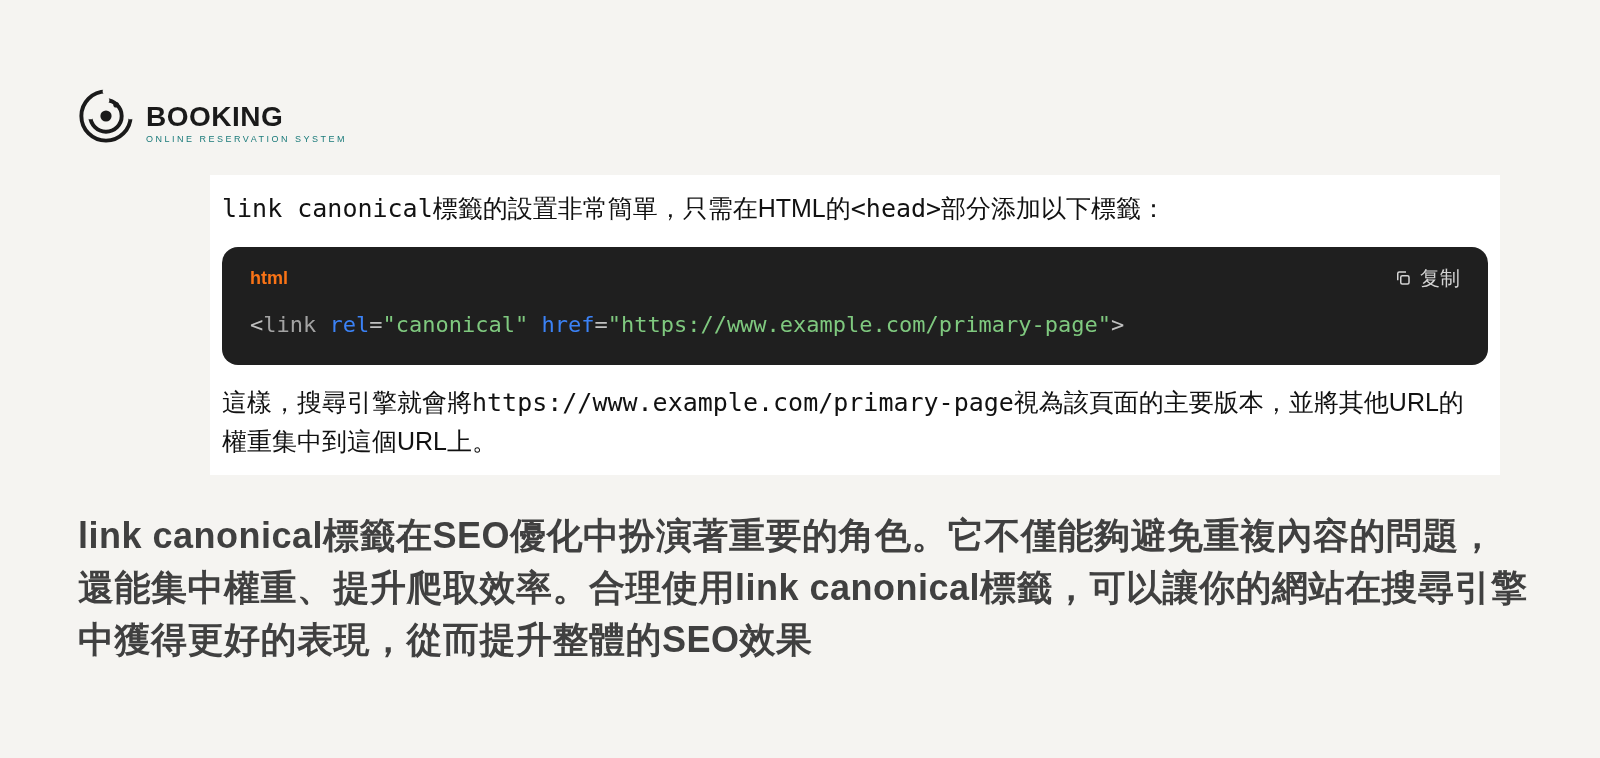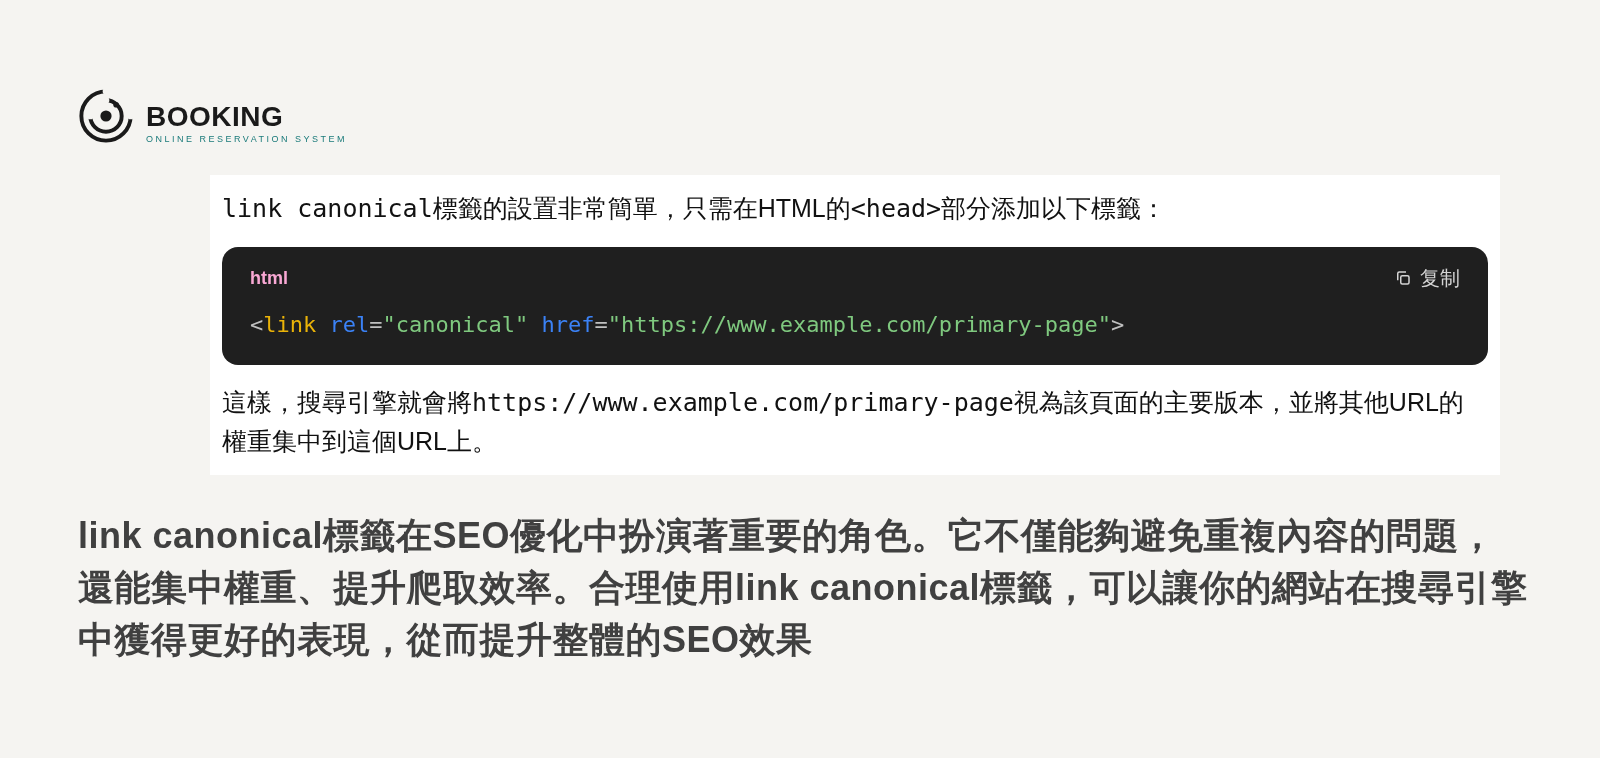--- a/index.html
+++ b/index.html
@@ -61,21 +61,21 @@
     overflow: hidden;
     margin-bottom: 18px;
   }
   .code-header {
     display: flex;
     justify-content: space-between;
     align-items: center;
     padding: 18px 28px 14px 28px;
   }
   .code-lang {
-    color: #f9a8d4;
+    color: #f97316;
     font-size: 18px;
     font-weight: 600;
   }
   .copy-btn {
     display: flex;
     align-items: center;
     gap: 8px;
     color: #d4d4d4;
     font-size: 20px;
     cursor: pointer;
@@ -83,21 +83,21 @@
   }
   .copy-icon { width: 18px; height: 18px; }
   .code-body {
     padding: 4px 28px 24px 28px;
     font-family: ui-monospace, "SFMono-Regular", Consolas, monospace;
     font-size: 22px;
     line-height: 1.4;
     white-space: pre;
   }
   .tok-bracket { color: #c0c0c0; }
-  .tok-tag { color: #eab308; }
+  .tok-tag { color: #a3a3a3; }
   .tok-attr { color: #3b82f6; }
   .tok-eq { color: #c0c0c0; }
   .tok-str { color: #7fc97f; }
   .outro {
     font-size: 25px;
     line-height: 1.55;
     color: #111;
   }
   .outro .mono { font-family: ui-monospace, "SFMono-Regular", Consolas, monospace; }
   .summary {

